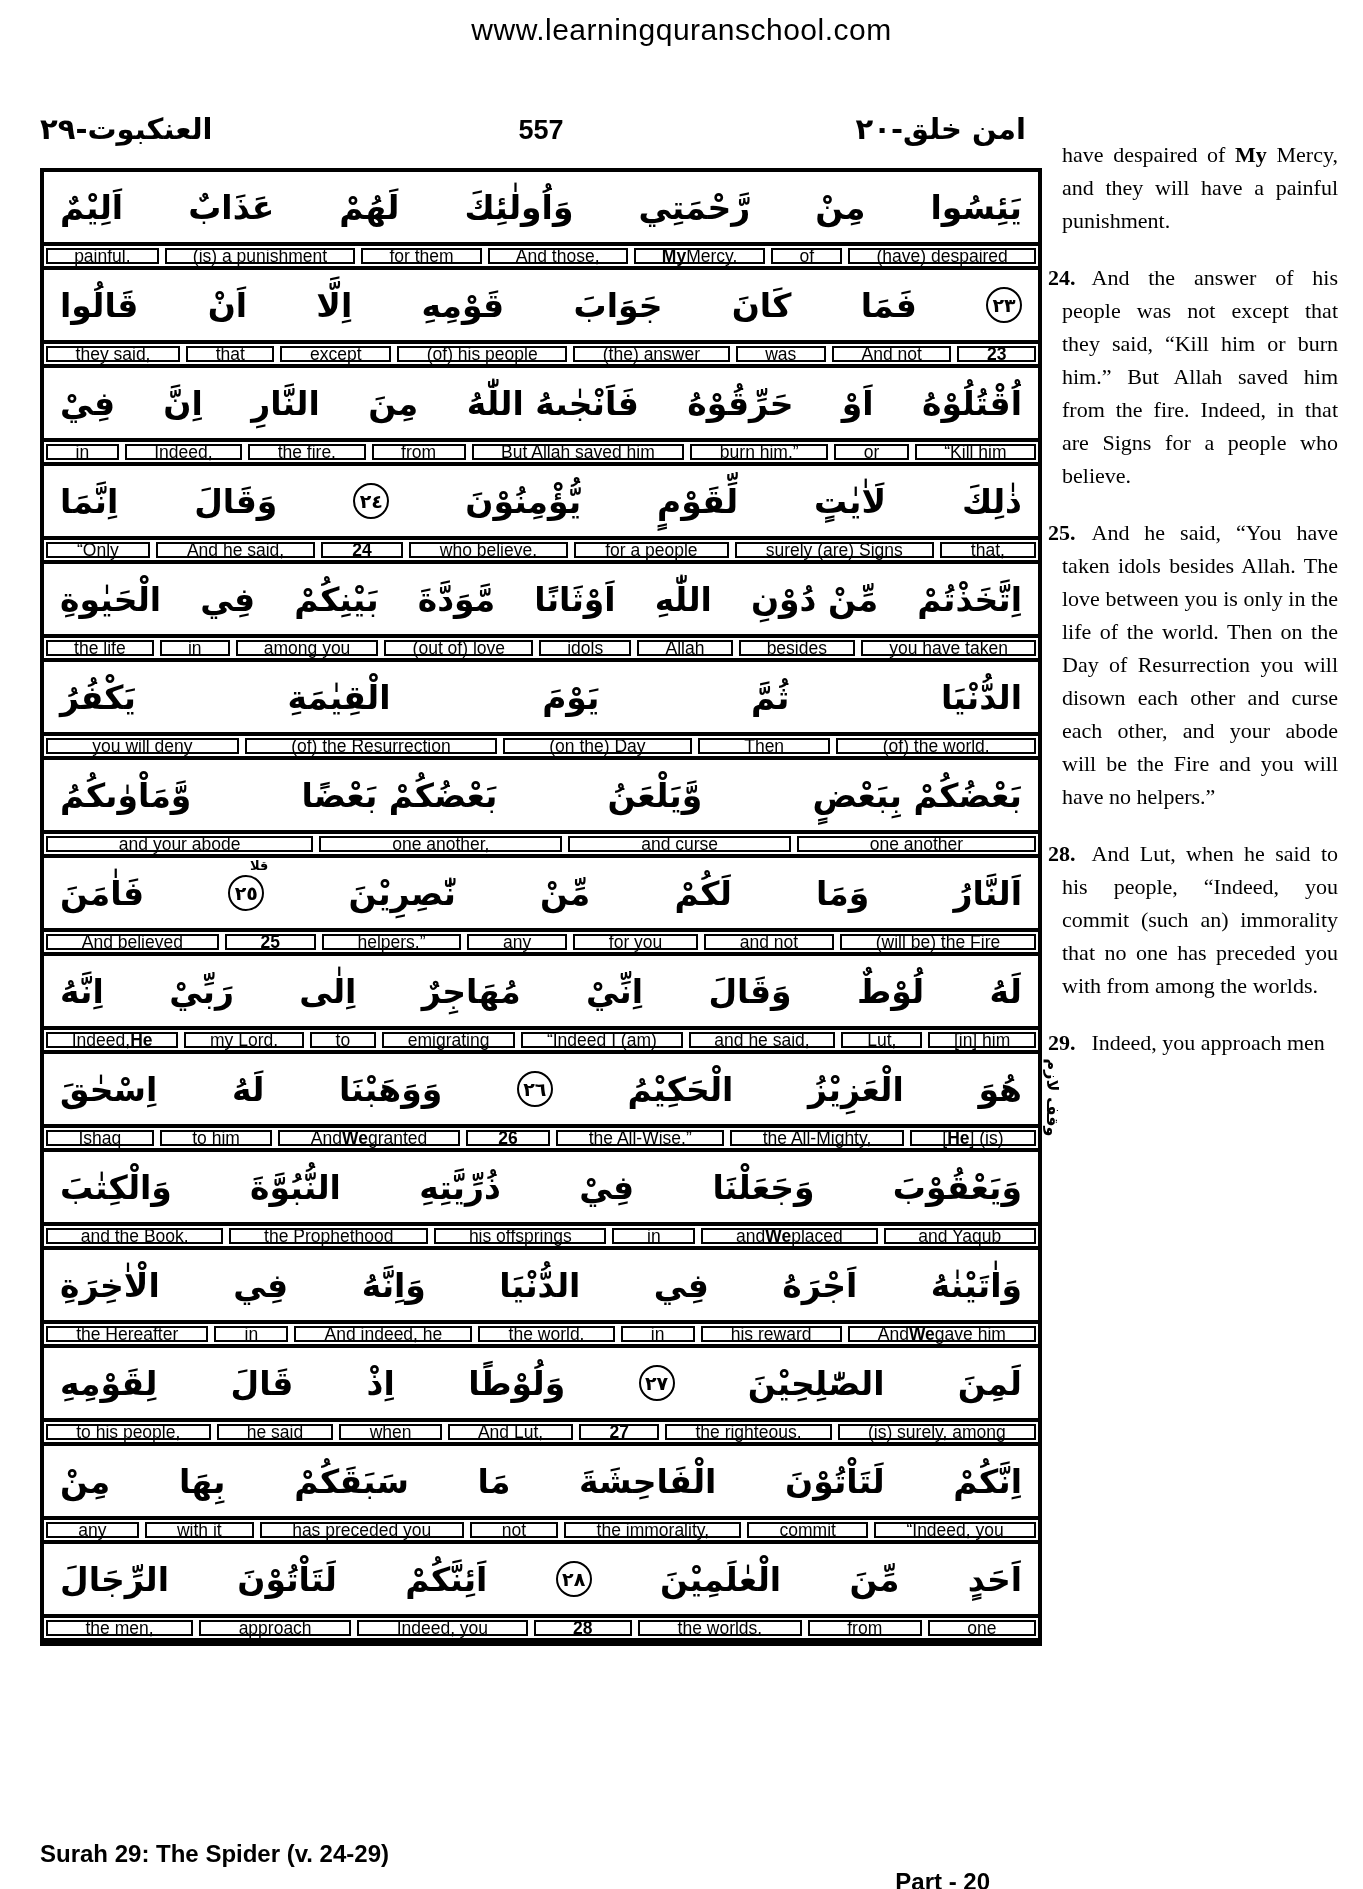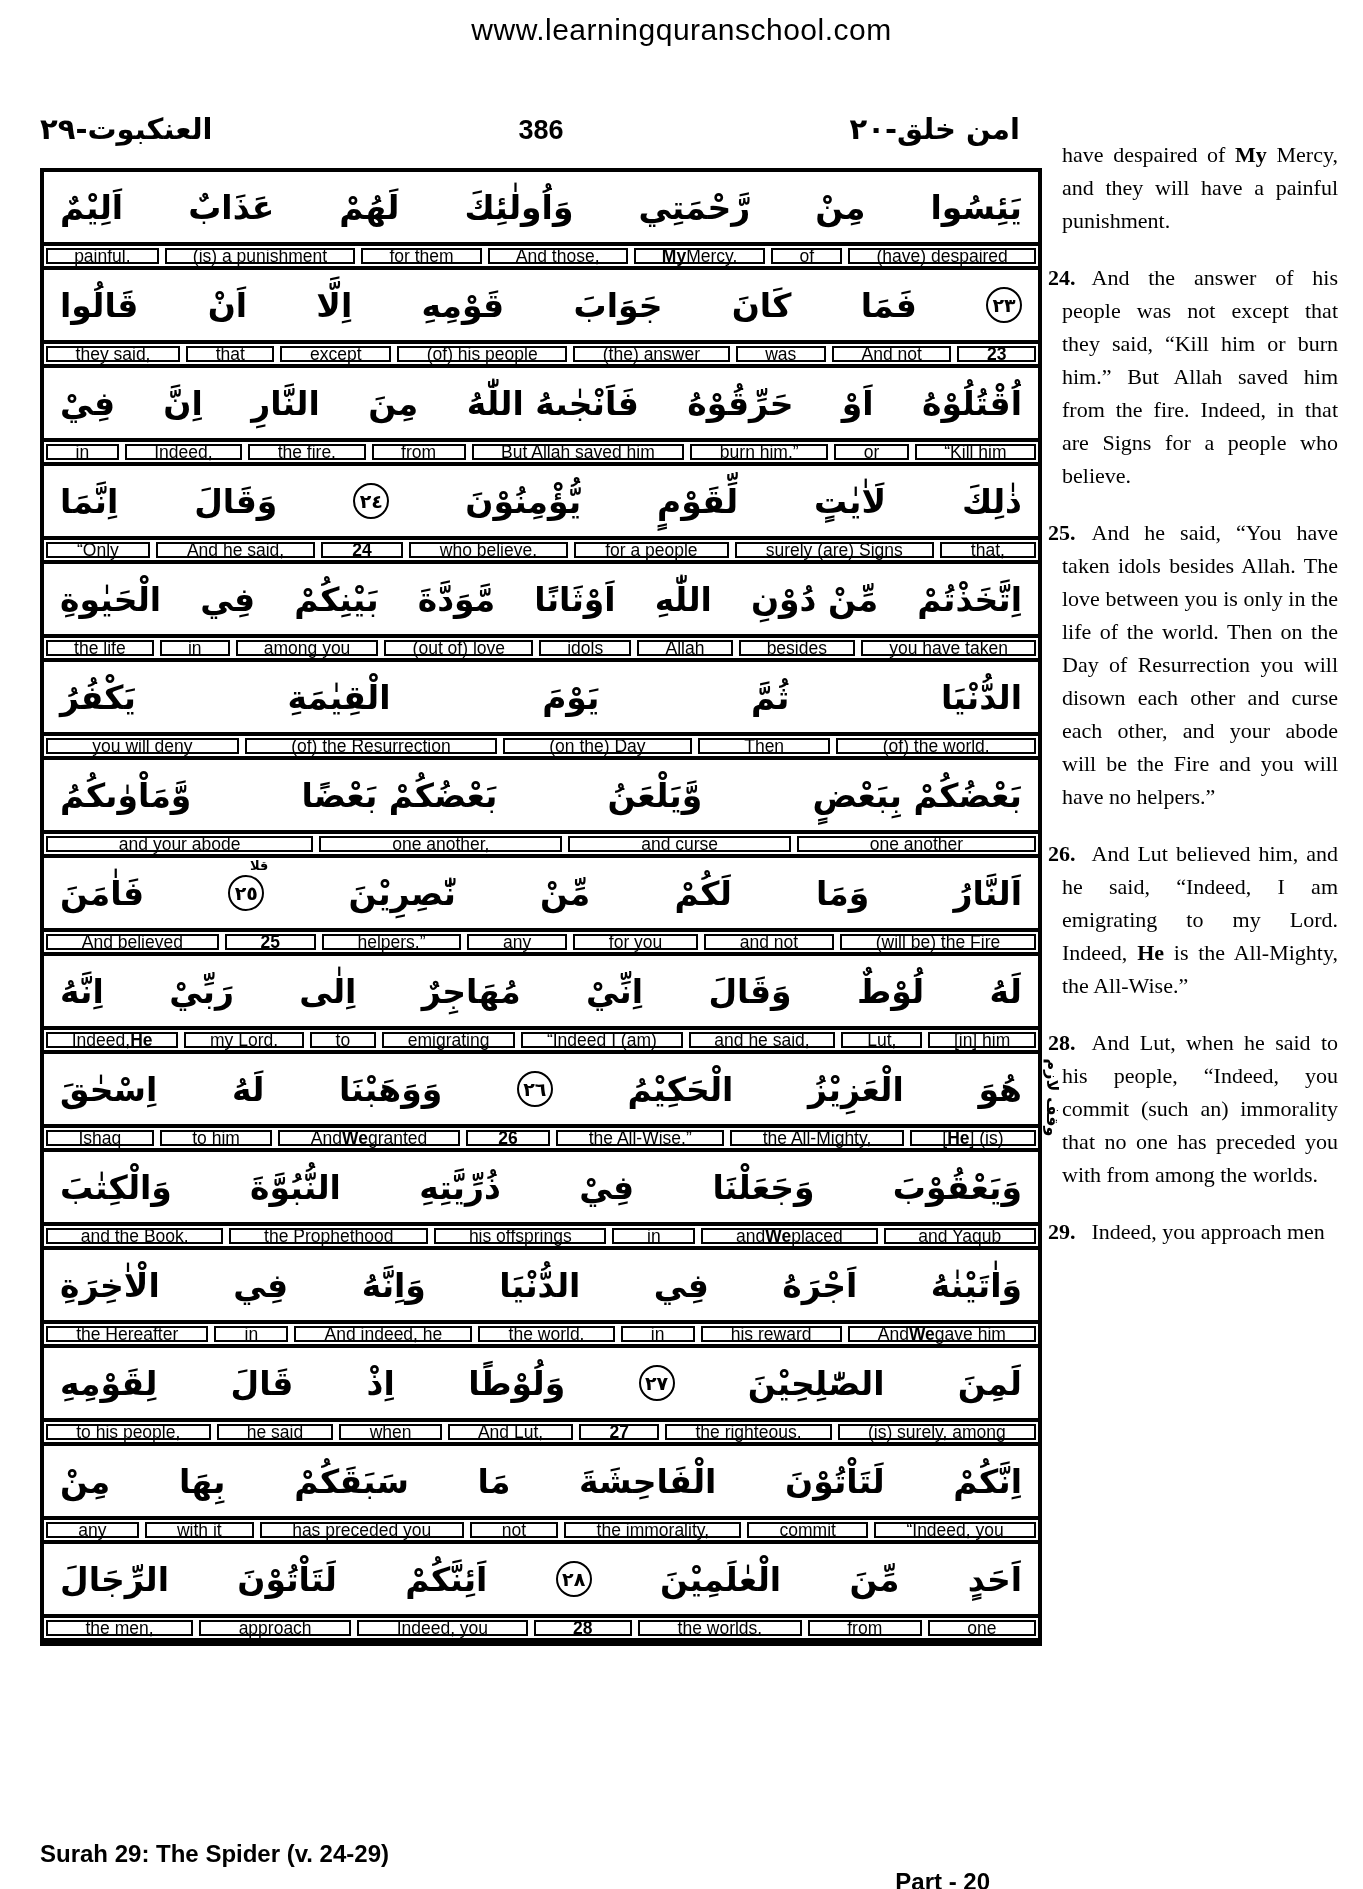--- a/index.html
+++ b/index.html
@@ -20,21 +20,21 @@
   .hdr-left{
     position:absolute;left:0;bottom:2px;
     direction:rtl;font-family:"DejaVu Sans",sans-serif;
     font-size:29px;font-weight:bold;
   }
   .hdr-center{
     position:absolute;left:0;right:0;bottom:2px;text-align:center;
     font-size:27px;font-weight:bold;
   }
   .hdr-right{
-    position:absolute;right:22px;bottom:2px;
+    position:absolute;right:16px;bottom:2px;
     direction:rtl;font-family:"DejaVu Sans",sans-serif;
     font-size:29px;font-weight:bold;
   }
   .qtable{
     position:absolute;top:168px;left:40px;width:1002px;
     border:4px solid #000;box-sizing:border-box;background:#fff;
   }
   .arabic-line{
     height:70px;box-sizing:border-box;
     display:flex;direction:rtl;justify-content:space-between;align-items:center;
@@ -89,21 +89,21 @@
   }
   .footer .right{padding-right:52px;margin-top:28px;}
 </style>
 </head>
 <body>
 
 <div class="url">www.learningquranschool.com</div>
 
 <div class="hdr">
   <span class="hdr-left">العنكبوت-٢٩</span>
-  <span class="hdr-center">386</span>
+  <span class="hdr-center">557</span>
   <span class="hdr-right">امن خلق-٢٠</span>
 </div>
 
 <div id="qtable" class="qtable">
     <div class="arabic-line">
       <span class="aword">يَئِسُوا</span>
       <span class="aword">مِنْ</span>
       <span class="aword">رَّحْمَتِي</span>
       <span class="aword">وَاُولٰئِكَ</span>
       <span class="aword">لَهُمْ</span>
@@ -395,21 +395,20 @@
   </div>
 
 <div class="margin-note">
   <span>وقف لازم</span>
 </div>
 
 <div id="transcol" class="transcol">
     <p class="vpara"><span>have despaired of <b>My</b> Mercy, and they will have a painful punishment.</span></p>
     <p class="vpara numbered"><span class="vnum">24.</span><span>And the answer of his people was not except that they said, “Kill him or burn him.” But Allah saved him from the fire. Indeed, in that are Signs for a people who believe.</span></p>
     <p class="vpara numbered"><span class="vnum">25.</span><span>And he said, “You have taken idols besides Allah. The love between you is only in the life of the world. Then on the Day of Resurrection you will disown each other and curse each other, and your abode will be the Fire and you will have no helpers.”</span></p>
-    <p class="vpara numbered"><span class="vnum">26.</span><span>And Lut believed him, and he said, “Indeed, I am emigrating to my Lord. Indeed, <b>He</b> is the All-Mighty, the All-Wise.”</span></p>
     <p class="vpara numbered"><span class="vnum">28.</span><span>And Lut, when he said to his people, “Indeed, you commit (such an) immorality that no one has preceded you with from among the worlds.</span></p>
     <p class="vpara numbered"><span class="vnum">29.</span><span>Indeed, you approach men</span></p>
   </div>
 
 <div class="footer">
   <span class="left">Surah 29: The Spider (v. 24-29)</span>
   <span class="right">Part - 20</span>
 </div>
 
 </body></html>

